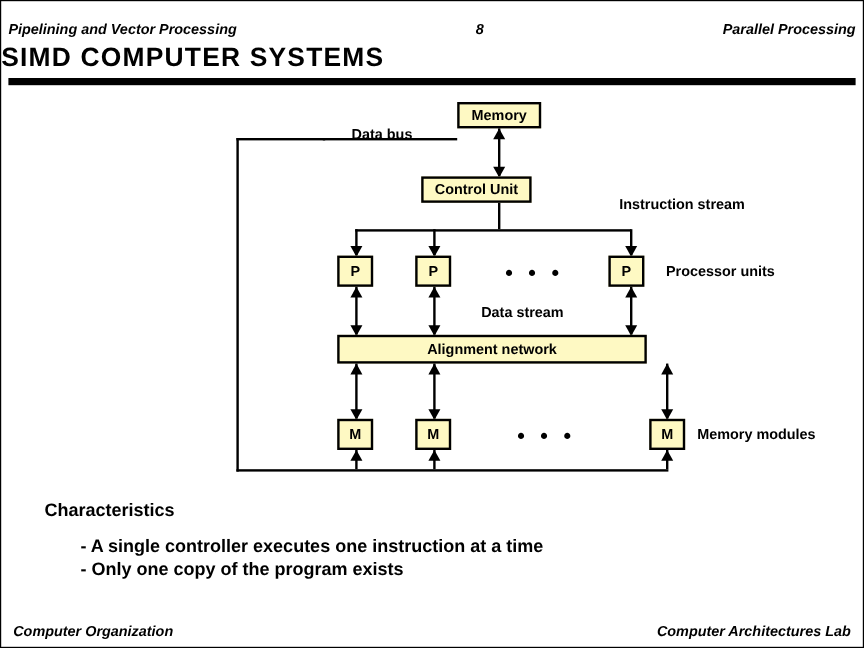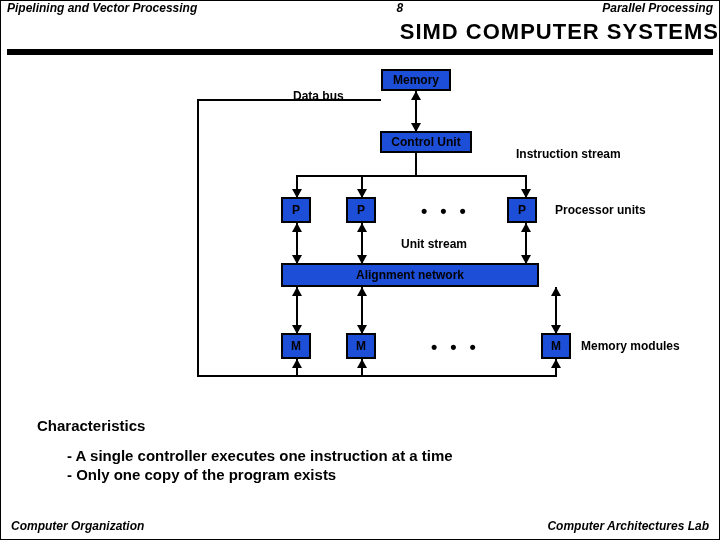--- a/index.html
+++ b/index.html
@@ -6,40 +6,40 @@
   body { font-family: Arial, Helvetica, sans-serif; background: #fff; }
   .slide {
     position: relative;
     width: 720px; height: 540px;
     border: 1px solid #000;
     background: #fff;
   }
   .header-bar {
     display: flex; justify-content: space-between;
     font-size: 12px; font-style: italic; font-weight: bold;
-    padding: 0 6px 0 6px;
+    padding: 16px 6px 0 6px;
   }
   .title {
-    text-align: right;
+    text-align: left;
     font-size: 22px; font-weight: bold;
     letter-spacing: 1px;
     margin-top: 4px;
   }
   .rule {
     height: 6px; background: #000;
     margin: 4px 6px 0 6px;
   }
   .diagram {
     position: relative;
     width: 100%; height: 360px;
   }
   .box {
     position: absolute;
     border: 2px solid #000;
-    background: #1d4ed8;
+    background: #fef9c3;
     font-size: 12px; font-weight: bold;
     display: flex; align-items: center; justify-content: center;
     text-align: center;
   }
   .lbl {
     position: absolute;
     font-size: 12px; font-weight: bold;
     white-space: nowrap;
   }
   .dots {
@@ -88,21 +88,21 @@
     <div class="box" style="left:380px; top:14px; width:70px; height:22px;">
       <span>Memory</span>
     </div>
 
     <div class="lbl" style="left:272px; top:34px;padding-left:20px;">Data bus</div>
 
     <div class="vline" style="left:414px; top:36px; height:40px;"></div>
     <div class="arrow-up" style="left:410px; top:36px;"></div>
     <div class="arrow-down" style="left:410px; top:68px;"></div>
 
-    <div class="box" style="left:379px; top:76px; width:92px; height:22px;">
+    <div class="box" style="left:350px; top:76px; width:92px; height:22px;">
       <span>Control Unit</span>
     </div>
     <div class="lbl" style="left:470px; top:92px;padding-left:45px;">Instruction stream</div>
 
     <div class="vline" style="left:414px; top:98px; height:22px;"></div>
 
     <div class="hline" style="left:295px; top:120px; width:230px;"></div>
 
     <div class="vline" style="left:295px; top:120px; height:22px;"></div>
     <div class="arrow-down" style="left:291px; top:134px;"></div>
@@ -116,21 +116,21 @@
     </div>
     <div class="box" style="left:345px; top:142px; width:30px; height:26px;">
       <span>P</span>
     </div>
     <div class="dots" style="left:420px; top:146px;">• • •</div>
     <div class="box" style="left:506px; top:142px; width:30px; height:26px;">
       <span>P</span>
     </div>
     <div class="lbl" style="left:554px; top:148px;">Processor units</div>
 
-    <div class="lbl" style="left:400px; top:182px;">Unit stream</div>
+    <div class="lbl" style="left:400px; top:182px;">Data stream</div>
 
     <div class="vline" style="left:295px; top:168px; height:40px;"></div>
     <div class="arrow-up" style="left:291px; top:168px;"></div>
     <div class="arrow-down" style="left:291px; top:200px;"></div>
     <div class="vline" style="left:360px; top:168px; height:40px;"></div>
     <div class="arrow-up" style="left:356px; top:168px;"></div>
     <div class="arrow-down" style="left:356px; top:200px;"></div>
     <div class="vline" style="left:524px; top:168px; height:40px;"></div>
     <div class="arrow-up" style="left:520px; top:168px;"></div>
     <div class="arrow-down" style="left:520px; top:200px;"></div>

